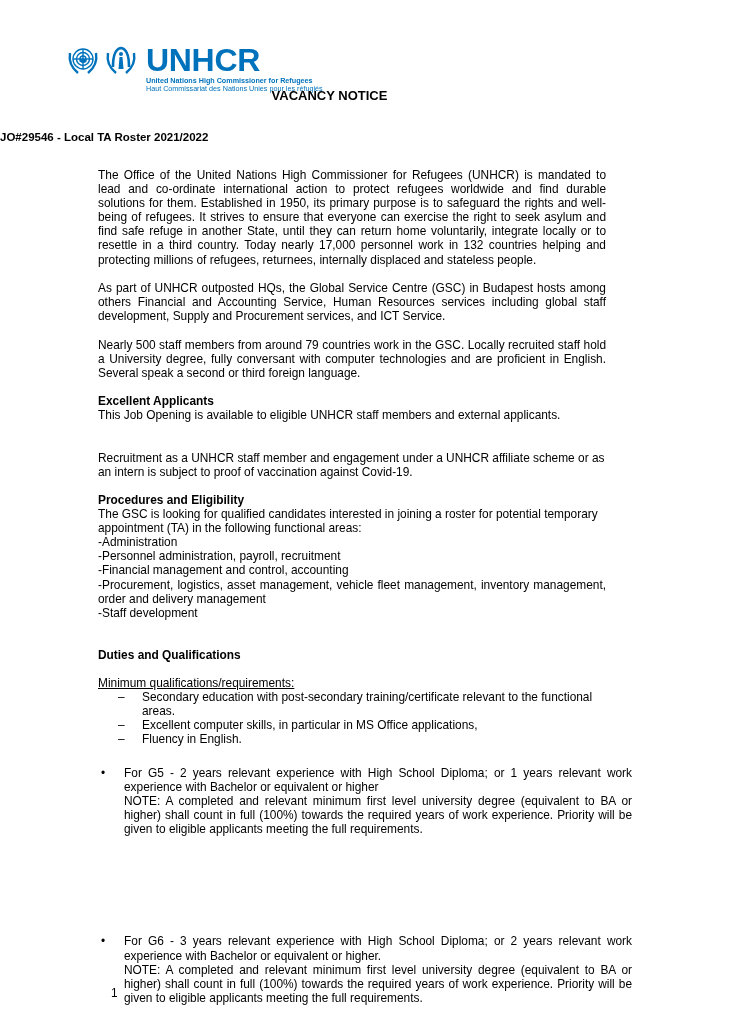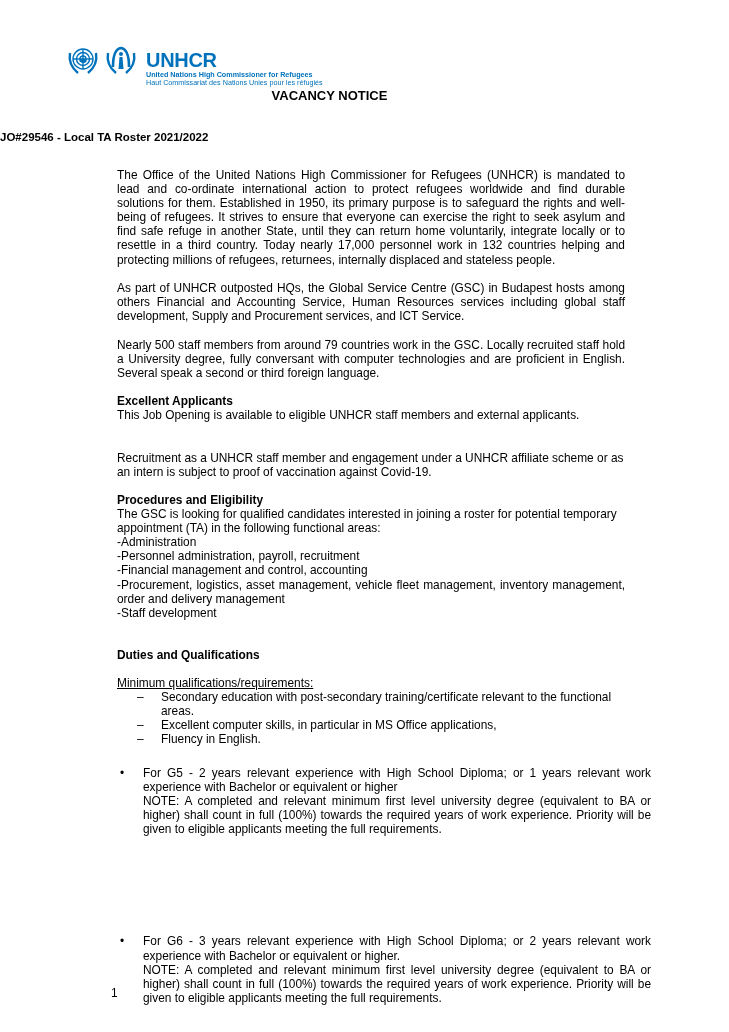--- a/index.html
+++ b/index.html
@@ -4,31 +4,31 @@
 <style>
   html, body { margin: 0; padding: 0; background: #ffffff; }
   body { width: 729px; height: 1032px; position: relative; overflow: hidden;
          font-family: "Liberation Sans", sans-serif; color: #000; }
   .page { position: absolute; left: 0; top: 0; width: 729px; height: 1032px; }
 
   
   .logo { position: absolute; left: 66px; top: 40px; height: 40px; display: flex; align-items: center; }
   .emblem { width: 34px; height: 34px; margin-right: 4px; }
   .logo-text { margin-left: 4px; color: #0072bc; line-height: 1; }
-  .logo-word { font-weight: bold; font-size: 20px; letter-spacing: -0.3px; display: block; margin-top: 16px; }
+  .logo-word { font-weight: bold; font-size: 32px; letter-spacing: -0.3px; display: block; margin-top: 16px; }
   .logo-en { font-weight: bold; font-size: 7.2px; display: block; margin-top: 1px; }
   .logo-fr { font-size: 7.2px; display: block; margin-top: 1px; }
 
   .title { position: absolute; left: 0; width: 659px; text-align: center; top: 88px;
            font-weight: bold; font-size: 13px; }
   .subtitle { position: absolute; left: 0; width: 729px; text-align: left; top: 131px;
               font-weight: bold; font-size: 11.5px; }
   .justify { text-align: justify; }
   p { margin: 0; }
-  .blk { position: absolute; left: 117px; width: 508px; font-size: 11.9px; line-height: 14.1px; }
+  .blk { position: absolute; left: 98px; width: 508px; font-size: 11.9px; line-height: 14.1px; }
   .hdr { font-weight: bold; }
   .u { text-decoration: underline; }
 
   .dash-list { list-style: none; margin: 0; padding: 0; }
   .dash-list li { position: relative; padding-left: 44px; }
   .dash-list li .dash { position: absolute; left: 20px; top: 0; }
 
   .bullet { position: relative; padding-left: 26px; text-align: justify; }
   .bullet .dot { position: absolute; left: 3px; top: 0; }
 

